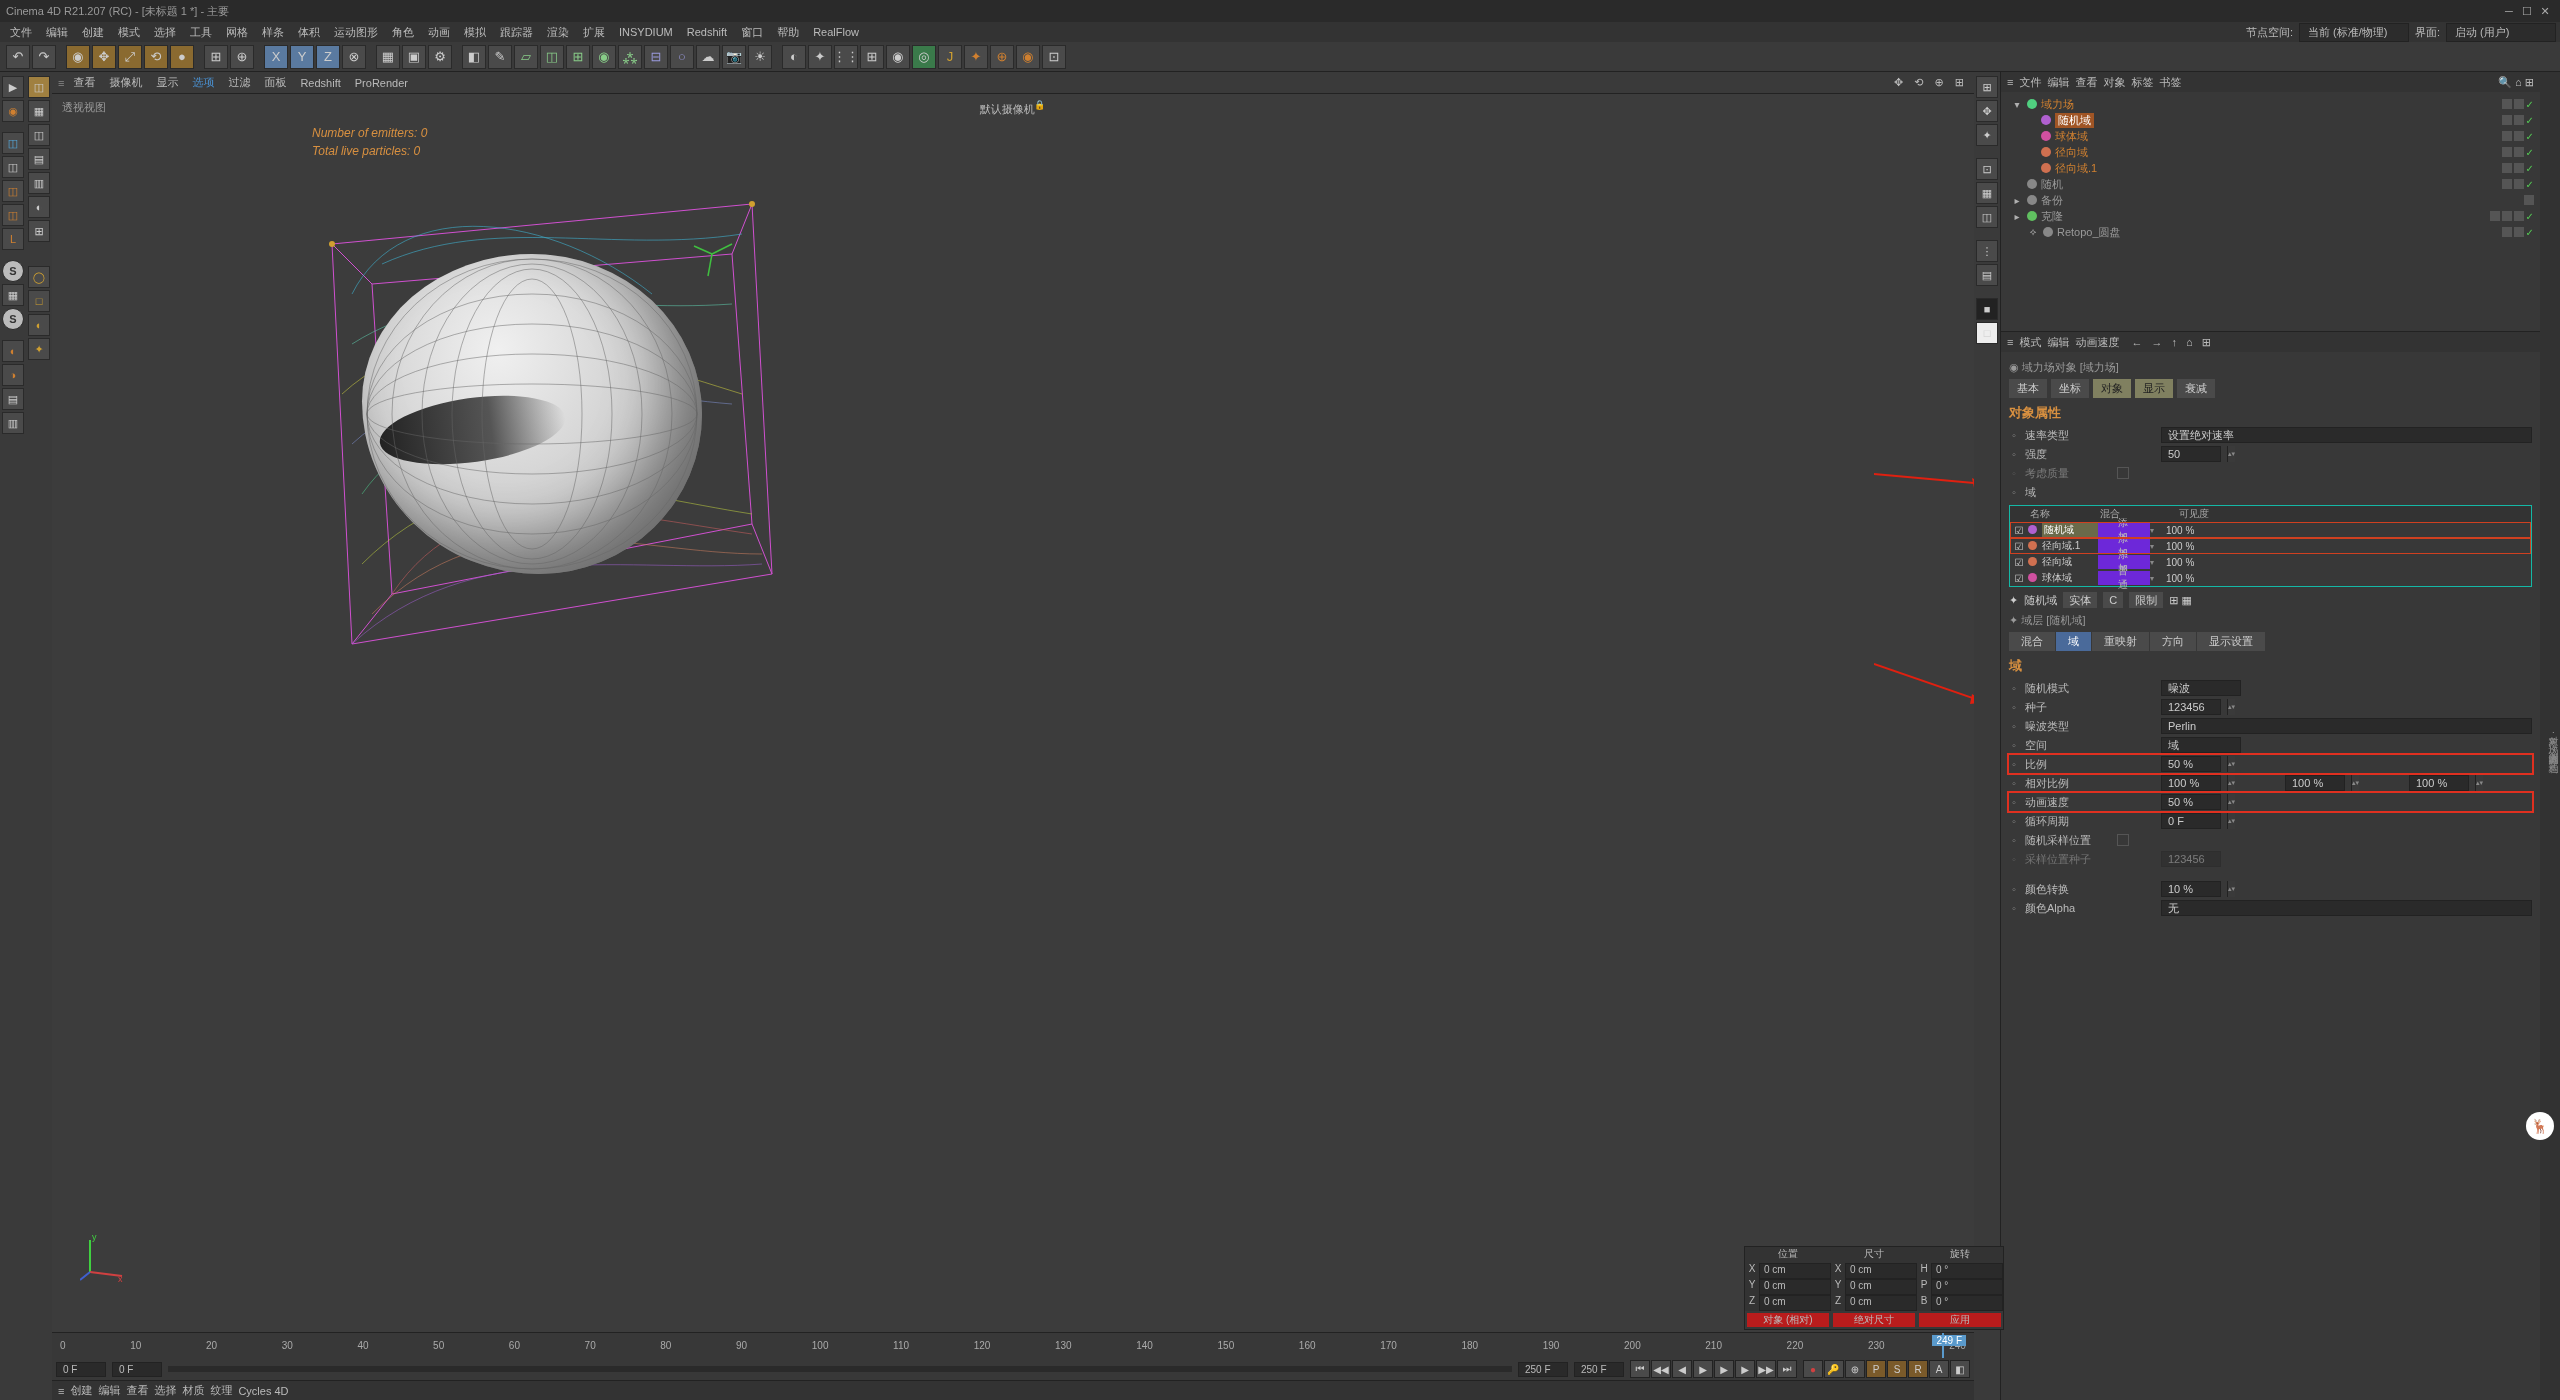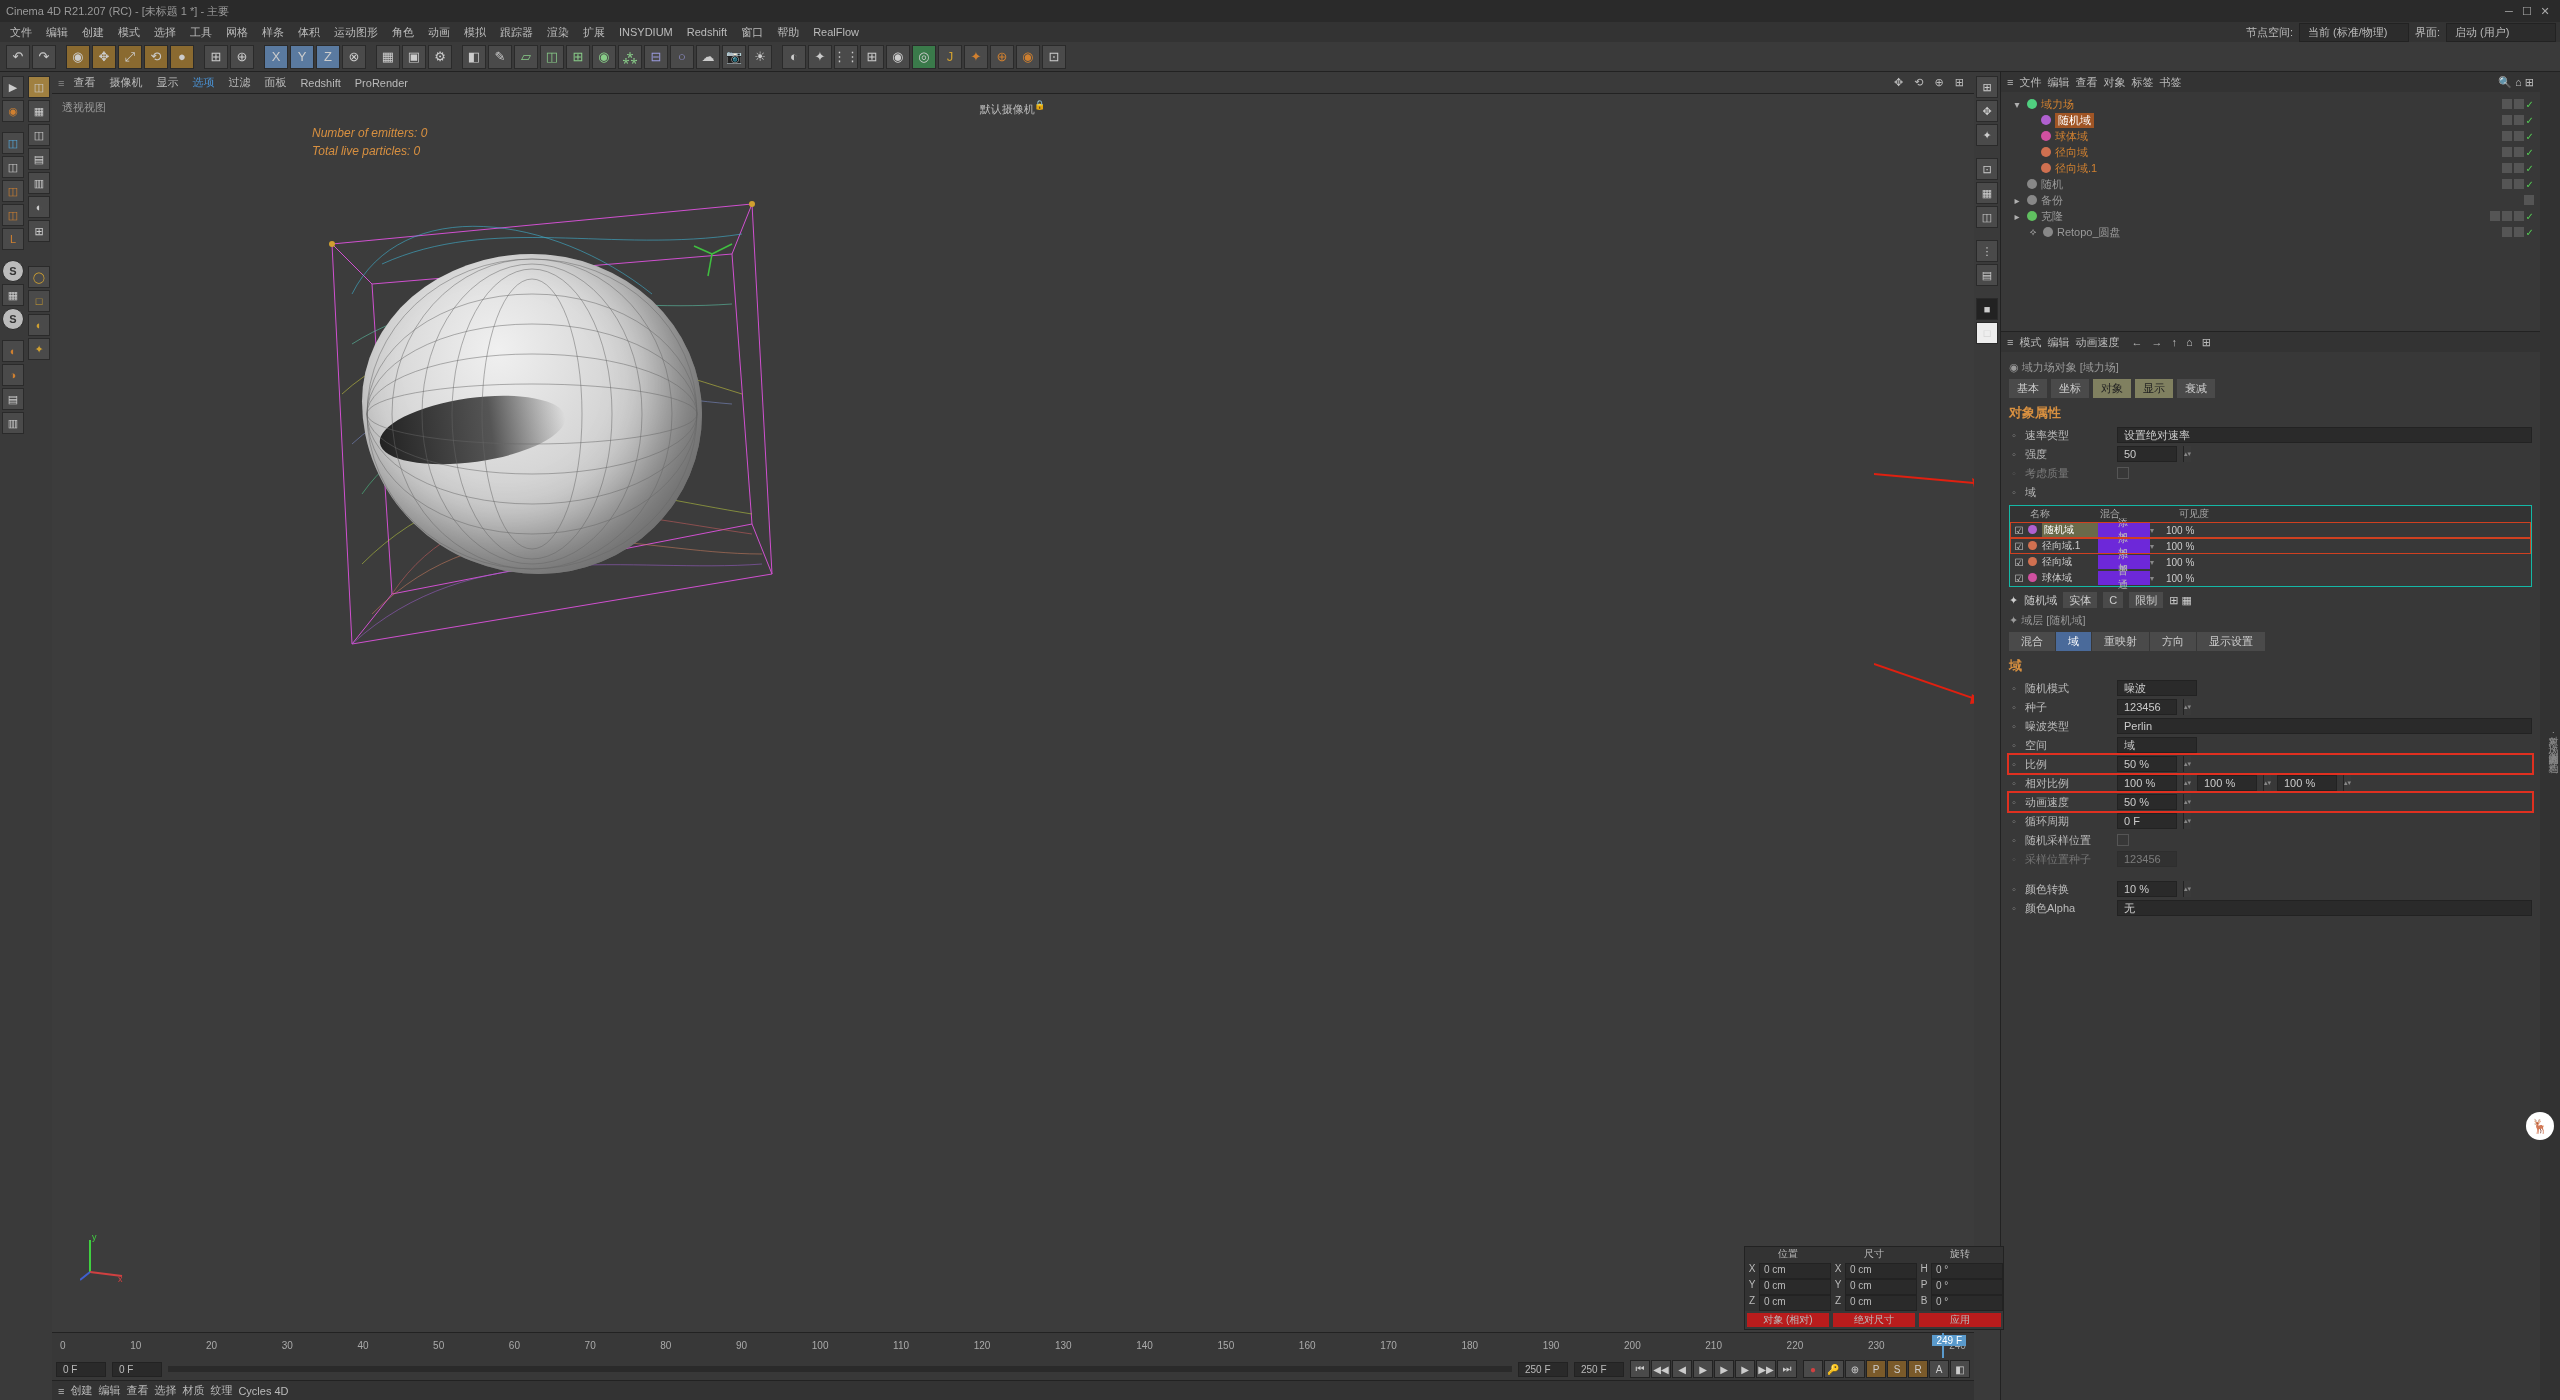--- a/index.html
+++ b/index.html
@@ -63,21 +63,21 @@
 .attrhead { height:20px; background:#333; display:flex; align-items:center; padding:0 6px; gap:6px; color:#bbb; font-size:11px;}
 .attrbody { flex:1; padding:4px 8px; font-size:11px; overflow:auto;}
 .crumb { color:#999; margin:4px 0;}
 .tabs { display:flex; gap:4px; margin:4px 0;}
 .tab { padding:2px 8px; background:#4a4a4a; color:#ccc; font-size:11px;}
 .tab.sel { background:#808060; color:#222;}
 .section { color:#d89040; margin:6px 0 4px; font-weight:bold; font-size:13px;}
 .prow { display:flex; align-items:center; height:18px; gap:6px; margin:1px 0;}
 .prow .bullet { width:10px; color:#888; text-align:center;}
 .prow .lbl { width:86px; color:#bbb; font-size:11px;}
-.prow .val { background:#2a2a2a; border:1px solid #222; padding:0 6px; height:16px; color:#ccc; min-width:60px; display:flex; align-items:center; font-size:11px;}
+.prow .val { background:#2a2a2a; border:1px solid #222; padding:0 6px; height:16px; color:#ccc; min-width:60px; display:flex; align-items:center; font-size:11px;margin-left:44px;}
 .prow .val.wide { flex:1; }
 .prow .spin { width:8px; height:16px; background:#3a3a3a; border-left:1px solid #222; display:flex; align-items:center; justify-content:center; font-size:7px; color:#888;}
 .fieldtable { border:1px solid #14b8a6; margin:4px 0;}
 .fieldtable .fhdr { display:flex; background:#333; height:16px; align-items:center; font-size:10px; color:#aaa;}
 .fieldtable .fhdr .c1{width:90px;padding-left:20px;} .fhdr .c2{width:60px;} .fhdr .c3{flex:1;margin-left:19px;}
 .fieldtable .frow { display:flex; height:16px; align-items:center; font-size:10px;}
 .fieldtable .frow .cb{width:18px;text-align:center;color:#ccc;}
 .fieldtable .frow .ic{width:14px;}
 .fieldtable .frow .nm{width:56px;color:#ccc;}
 .fieldtable .frow .bl{width:52px;background:#6d28d9;color:#bbb;padding:0 20px;height:14px;display:flex;align-items:center;}

